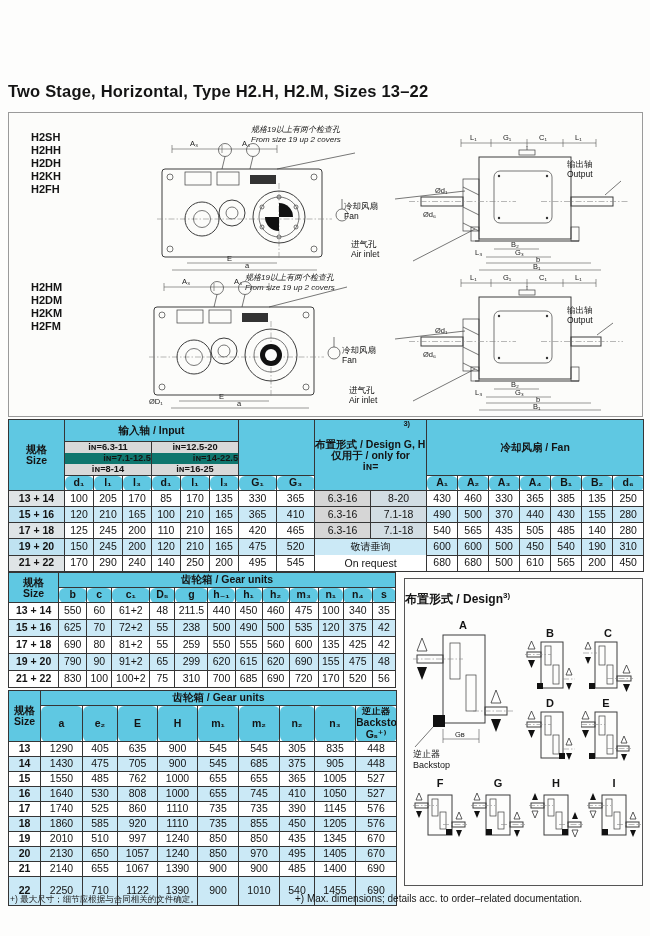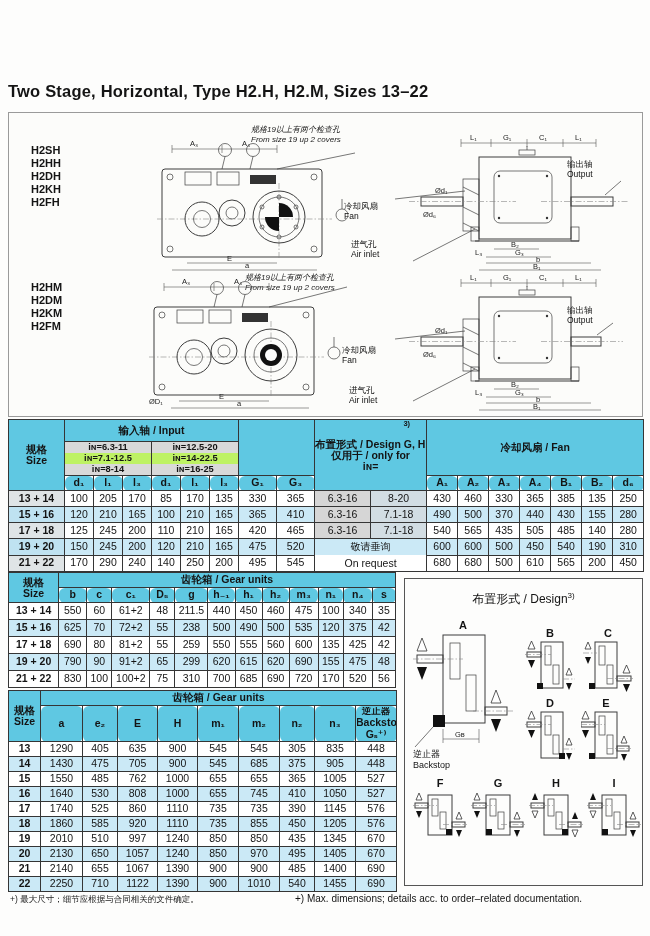--- a/index.html
+++ b/index.html
@@ -24,58 +24,58 @@
   
   .t{border-collapse:collapse;table-layout:fixed;position:absolute;background:#fff;}
   .t td{border:1px solid #353535;text-align:center;vertical-align:middle;font-size:10.5px;padding:0;line-height:1.12;overflow:hidden;white-space:nowrap;}
   .t{border:1.5px solid #222;}
   .hd{background:#5fc8e2;font-weight:bold;}
   .hd div{line-height:11px;}
   .lhd{background:#5fc8e2;font-weight:bold;font-size:10px;border-radius:6px;}
   .bands{padding:0;}
   .b{height:11px;line-height:11px;font-size:9.3px;font-weight:bold;}
   .b.g{background:#d9d9d9;}
-  .b.w{background:#bef264;}
+  .b.w{background:#0f766e;text-align:right;}
   .design-hd{position:relative;font-size:9px;line-height:11px;}
   .sup3{position:absolute;top:0px;right:16px;font-size:7.5px;font-weight:bold;}
   .rB td{background:#cbe9f6;}
   .szw{font-weight:bold;background:#dfe4e6 !important;}
   .szb{font-weight:bold;background:#bfe2f1 !important;}
   .dg{background:#d6d6d6 !important;}
   .db{background:#d2dde3 !important;}
   .onreq{padding:0;background:#fff !important;margin-top:12px;}
   .onreq .orq-zh{height:16px;line-height:16px;background:#cbe9f6;font-size:10px;}
   .onreq .orq-en{height:16px;line-height:16px;background:#fff;font-size:10.5px;}
   #t2 tbody.data td:first-child,#t3 tbody.data td:first-child{font-weight:bold;}
   #t2 tbody.data tr:nth-of-type(even) td,#t3 tbody.data tr:nth-of-type(even) td{background:#cbe9f6;}
   .bs-hd{font-size:8px;line-height:9px;}
   .bs-hd .z{font-size:9.5px;font-weight:bold;}
 
   
   #design-box{position:absolute;left:404px;top:578px;width:237px;height:306px;border:1px solid #555;background:#fdfdfc;}
-  .dp-title{position:absolute;left:0;top:12px;width:100%;text-align:center;font-size:12px;font-weight:normal;}
+  .dp-title{position:absolute;left:0;top:12px;width:100%;font-size:12px;font-weight:bold;}
   .dp-title sup{font-size:8px;}
   .dv{position:absolute;display:flex;flex-direction:column;align-items:center;}
   .dl-letter{font-weight:bold;font-size:11px;line-height:12px;}
   .bs-label{position:absolute;font-size:9px;line-height:10.5px;}
 
   #footnote-zh{position:absolute;left:10px;top:894px;font-size:8.5px;color:#222;}
   #footnote-en{position:absolute;left:295px;top:893px;font-size:10px;color:#141414;}
   #pageno{position:absolute;left:0;top:914px;width:650px;text-align:center;font-size:10px;}
 </style>
 </head>
 <body>
 
 <div id="page">
 
   <div id="title">Two Stage, Horizontal, Type H2.H, H2.M, Sizes 13–22</div>
 
   <div id="draw-box">
 
-    <div class="models" style="left:22px;top:18px;margin-top:13px;">
+    <div class="models" style="left:22px;top:18px;">
 
     <div class="ml">H2SH</div>
         <div class="ml">H2HH</div>
         <div class="ml">H2DH</div>
         <div class="ml">H2KH</div>
         <div class="ml">H2FH</div>
       </div>
 
     <div class="note" style="left:242px;top:12px;">
       <div>规格19以上有两个检查孔</div>
@@ -738,21 +738,21 @@
           <td>655</td>
           <td>1067</td>
           <td>1390</td>
           <td>900</td>
           <td>900</td>
           <td>485</td>
           <td>1400</td>
           <td>690</td>
         </tr>
 
-        <tr style="height:15px">
+        <tr style="height:29px">
           <td>22</td>
           <td>2250</td>
           <td>710</td>
           <td>1122</td>
           <td>1390</td>
           <td>900</td>
           <td>1010</td>
           <td>540</td>
           <td>1455</td>
           <td>690</td>

